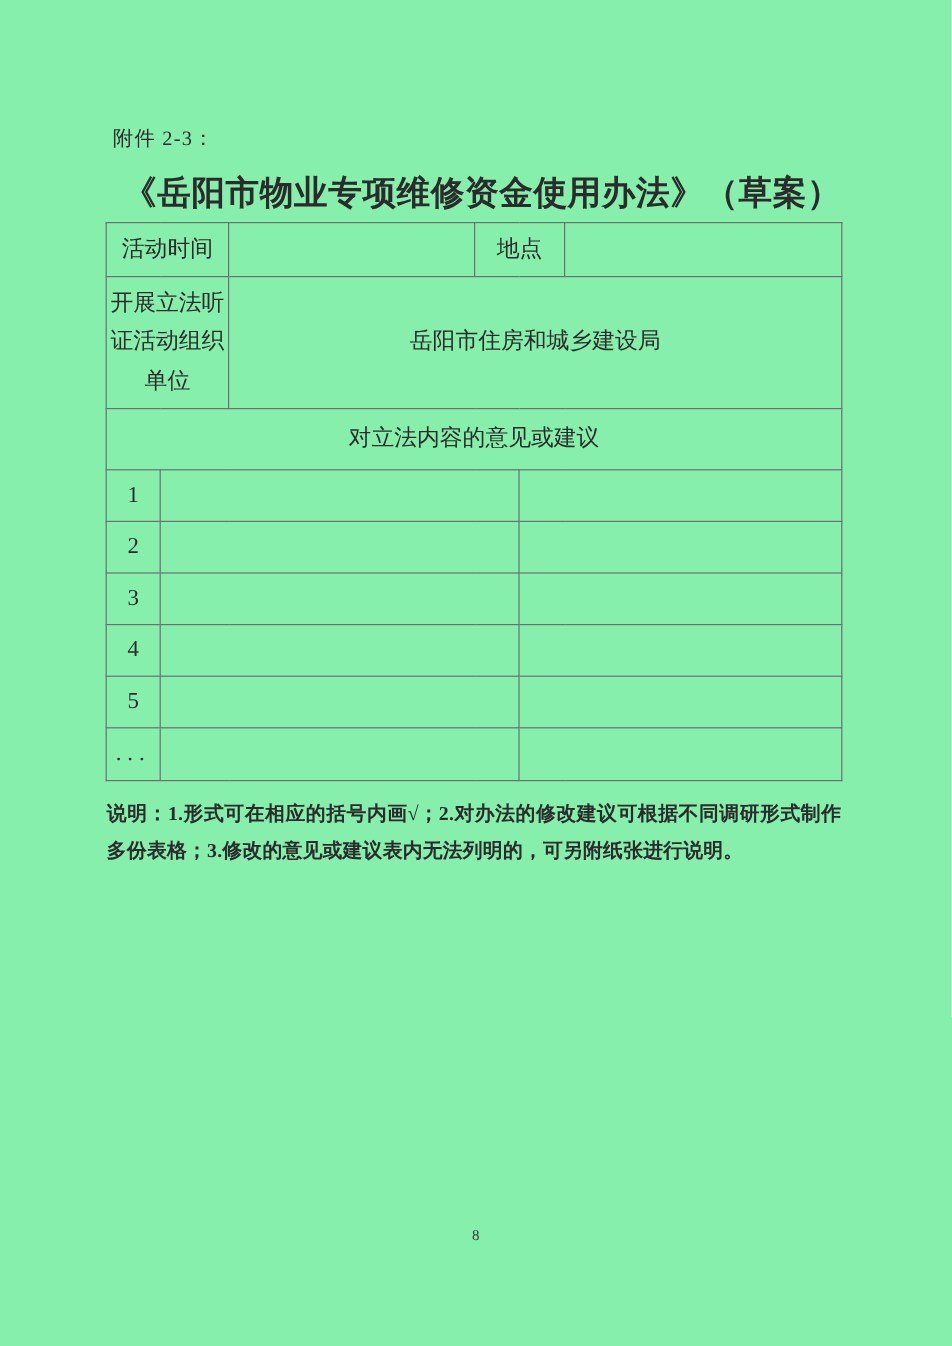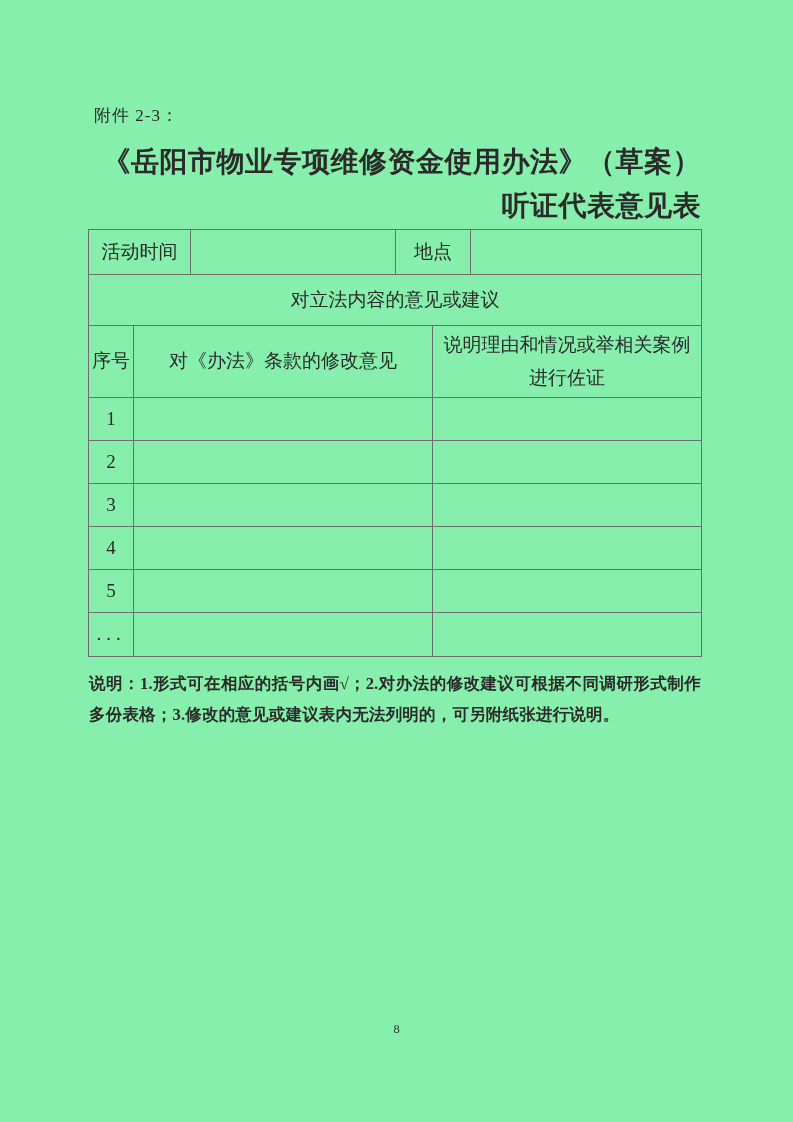--- a/index.html
+++ b/index.html
@@ -98,51 +98,49 @@
 </style>
 </head>
 <body>
 
 <div class="page">
   <div class="content">
 
     <div class="attachment">附件 2-3：</div>
 
     <h1 class="title-line first">《岳阳市物业专项维修资金使用办法》（草案）</h1>
-    <h1 class="title-line second">听证代表意见表</h1>
 
     <table class="form-table">
       <colgroup>
         <col style="width:45px">
         <col style="width:57px">
         <col style="width:205px">
         <col style="width:37px">
         <col style="width:38px">
         <col style="width:231px">
       </colgroup>
       <tbody>
         <tr class="r-time">
           <th colspan="2" class="label-cell">活动时间</th>
           <td class="value-cell"></td>
           <th colspan="2" class="label-cell">地点</th>
           <td class="value-cell"></td>
         </tr>
 
 
+        <tr class="r-org">
+          <th colspan="2" class="label-cell">开展立法听证活动组织单位</th>
+          <td colspan="4">岳阳市住房和城乡建设局</td>
+        </tr>
 
 
         <tr class="r-sect">
           <td colspan="6">对立法内容的意见或建议</td>
         </tr>
 
-        <tr class="r-cols">
-          <th>序号</th>
-          <th colspan="3">对《办法》条款的修改意见</th>
-          <th colspan="2" class="reason-head">说明理由和情况或举相关案例进行佐证</th>
-        </tr>
 
         <tr class="r-item">
           <td class="index-cell">1</td>
           <td colspan="3" class="value-cell"></td>
           <td colspan="2" class="value-cell"></td>
         </tr>
         <tr class="r-item">
           <td class="index-cell">2</td>
           <td colspan="3" class="value-cell"></td>
           <td colspan="2" class="value-cell"></td>

